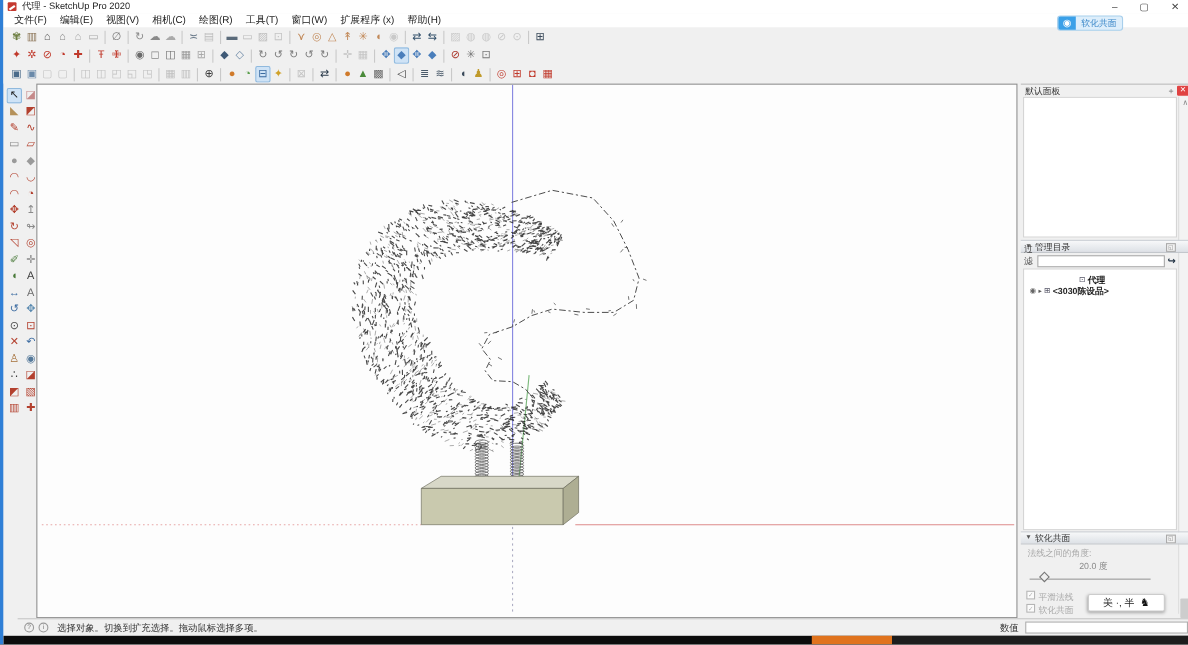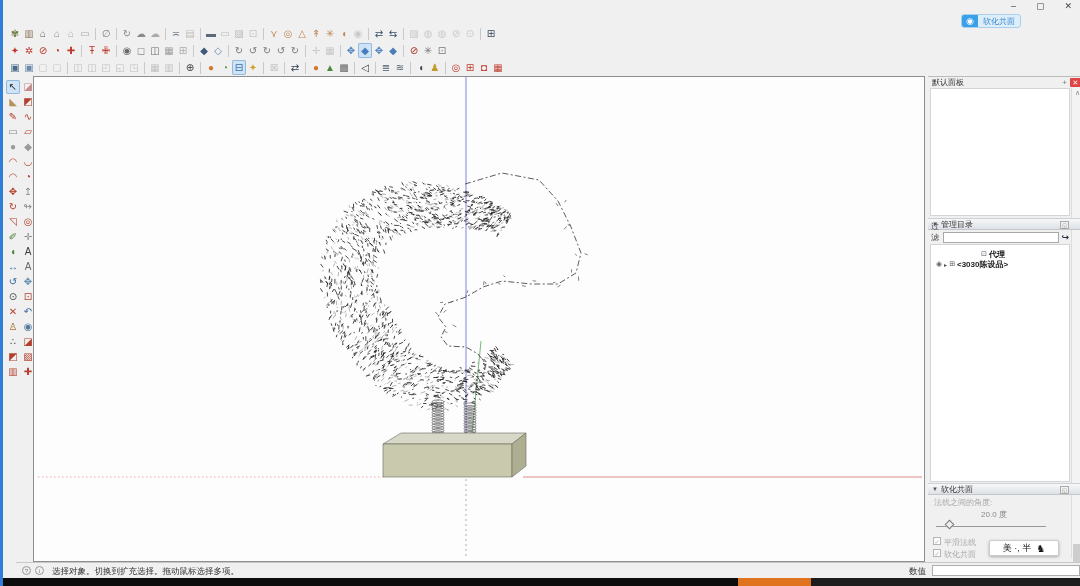--- a/index.html
+++ b/index.html
@@ -94,26 +94,41 @@
   
   #bottomstrip{position:absolute;left:0;top:578px;width:1077px;height:8px;background:#0c0c0c;}
   #strip-orange{position:absolute;left:735px;top:0;width:73px;height:8px;background:#e0731d;}
   #strip-gray{position:absolute;left:808px;top:0;width:269px;height:8px;background:#1d1d1d;}
 </style>
 </head>
 <body>
 
 <div id="win">
 
+  <div id="titlebar">
+    <div id="app-logo"></div>
+    <div id="title-text" class="nowrap">代理 - SketchUp Pro 2020</div>
+  </div>
   <div id="win-controls">
     <span class="wc">–</span>
     <span class="wc">▢</span>
     <span class="wc">✕</span>
   </div>
 
+  <div id="menubar">
+      <span class="menu-item">文件(F)</span>
+      <span class="menu-item">编辑(E)</span>
+      <span class="menu-item">视图(V)</span>
+      <span class="menu-item">相机(C)</span>
+      <span class="menu-item">绘图(R)</span>
+      <span class="menu-item">工具(T)</span>
+      <span class="menu-item">窗口(W)</span>
+      <span class="menu-item">扩展程序 (x)</span>
+      <span class="menu-item">帮助(H)</span>
+    </div>
 
   <div id="badge">
     <span id="badge-ico">◉</span>
     <span id="badge-label" class="nowrap">软化共面</span>
   </div>
 
   <div id="toolbars">
     <div class="tb-row">
         <span class="tb-icon" style="color: rgb(107, 125, 63);">✾</span>
         <span class="tb-icon" style="color: rgb(138, 115, 85);">▥</span>

